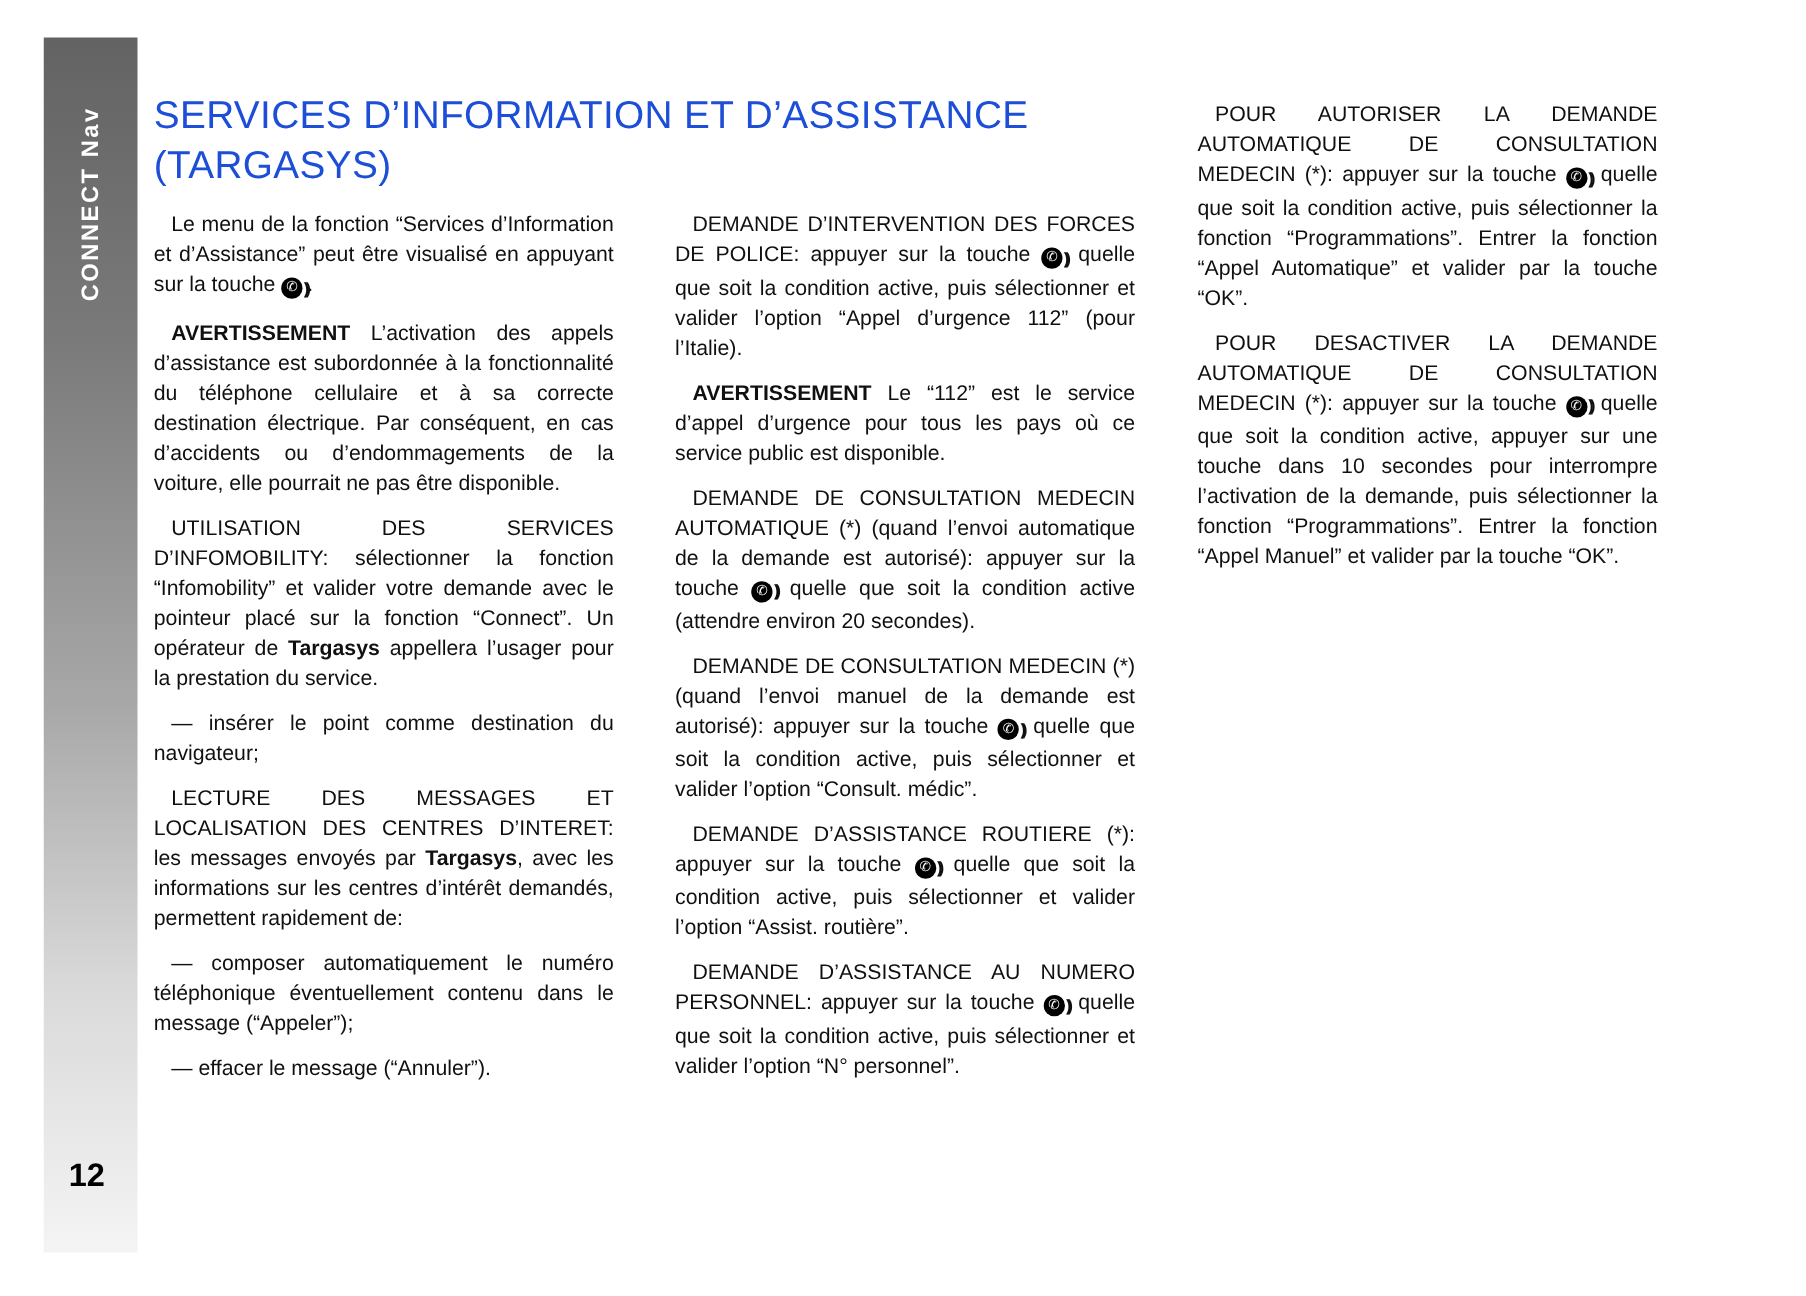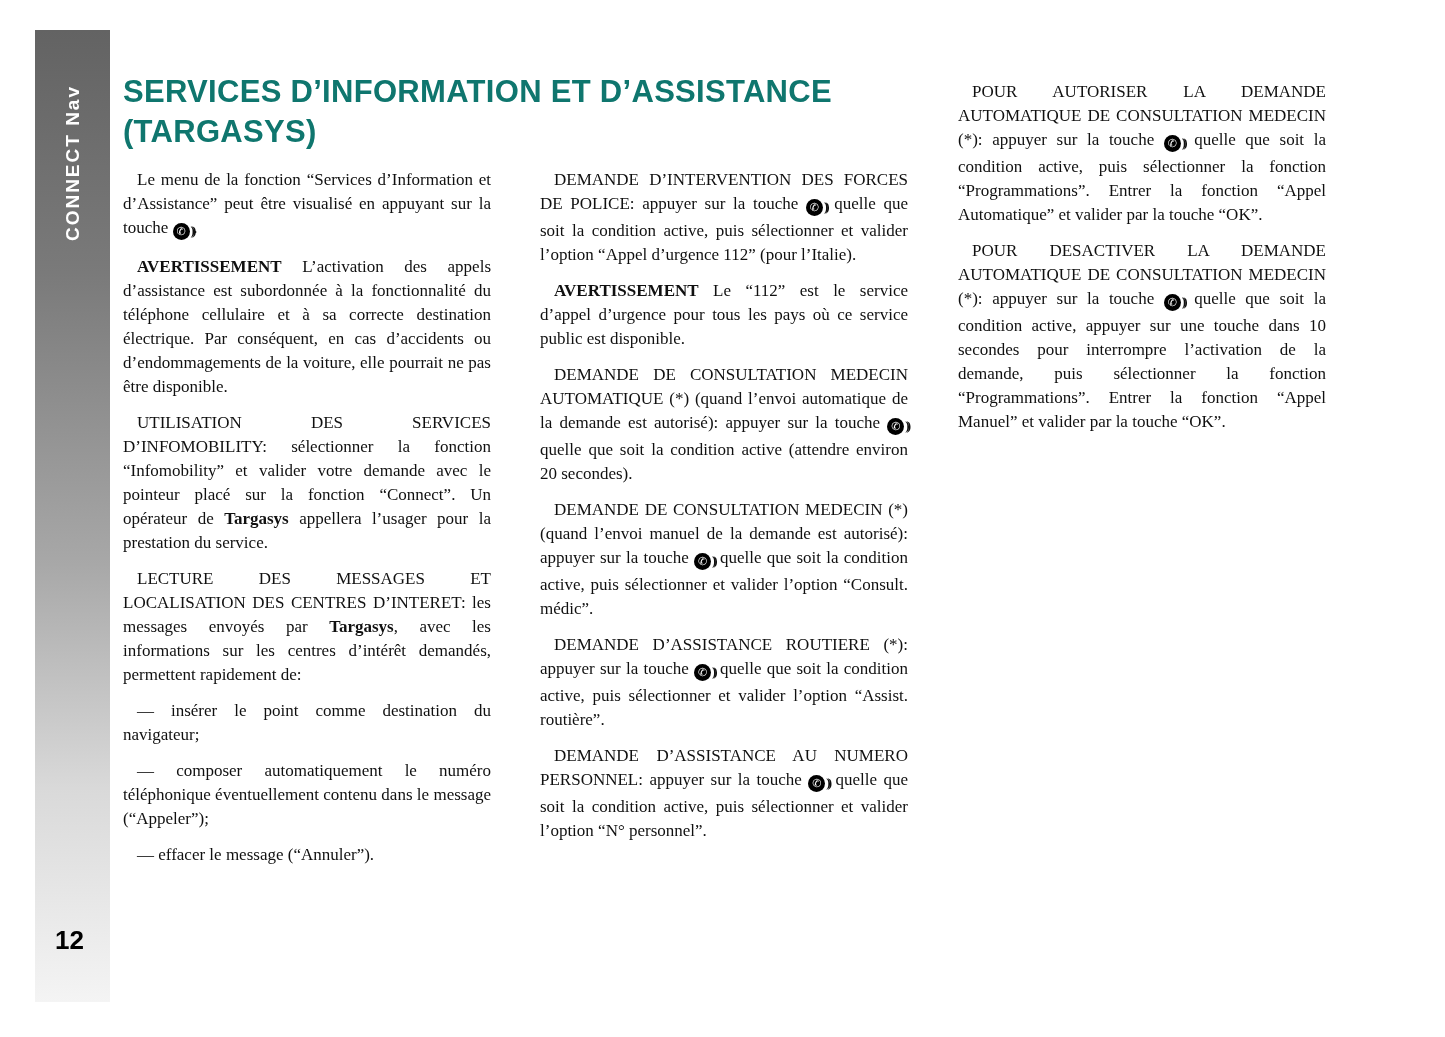--- a/index.html
+++ b/index.html
@@ -45,39 +45,38 @@
     font-size: 26px;
     color: #000000;
   }
   .page-title {
     position: absolute;
     left: 123px;
     top: 72px;
     width: 745px;
     font-size: 31px;
     line-height: 40px;
-    font-weight: bold;
+    font-weight: normal;
     letter-spacing: 0.3px;
-    color: #0f766e;
+    color: #1d4ed8;
   }
   .col {
     position: absolute;
     width: 368px;
     font-size: 17px;
     line-height: 24px;
     text-align: justify;
     color: #101010;
   }
   #col-1 { left: 123px; top: 168px; }
   #col-2 { left: 540px; top: 168px; }
   #col-3 { left: 958px; top: 80px;  }
   .para {
     margin: 0 0 12px 0;
     text-indent: 14px;
-    font-family: Liberation Serif, serif;
   }
   .para strong { font-weight: bold; }
   
   .pbtn {
     display: inline-block;
     white-space: nowrap;
     text-indent: 0;
     vertical-align: -2px;
   }
   .pbtn-circle {
@@ -110,22 +109,22 @@
   </div>
 
   <div class="page-number">12</div>
 
   <h1 class="page-title" style="margin:0;">SERVICES D’INFORMATION ET D’ASSISTANCE (TARGASYS)</h1>
 
   <div class="col" id="col-1">
       <p class="para"><span>Le menu de la fonction “Services d’Information et d’Assistance” peut être visualisé en appuyant sur la touche </span><span class="pbtn"><span class="pbtn-circle">✆</span><span class="pbtn-waves">))</span></span><span>.</span></p>
       <p class="para"><strong>AVERTISSEMENT</strong><span> L’activation des appels d’assistance est subordonnée à la fonctionnalité du téléphone cellulaire et à sa correcte destination électrique. Par conséquent, en cas d’accidents ou d’endommagements de la voiture, elle pourrait ne pas être disponible.</span></p>
       <p class="para"><span>UTILISATION DES SERVICES D’INFOMOBILITY: sélectionner la fonction “Infomobility” et valider votre demande avec le pointeur placé sur la fonction “Connect”. Un opérateur de </span><strong>Targasys</strong><span> appellera l’usager pour la prestation du service.</span></p>
+      <p class="para"><span>— insérer le point comme destination du navigateur;</span></p>
       <p class="para"><span>LECTURE DES MESSAGES ET LOCALISATION DES CENTRES D’INTERET: les messages envoyés par </span><strong>Targasys</strong><span>, avec les informations sur les centres d’intérêt demandés, permettent rapidement de:</span></p>
-      <p class="para"><span>— insérer le point comme destination du navigateur;</span></p>
       <p class="para"><span>— composer automatiquement le numéro téléphonique éventuellement contenu dans le message (“Appeler”);</span></p>
       <p class="para"><span>— effacer le message (“Annuler”).</span></p>
     </div>
   <div class="col" id="col-2">
       <p class="para"><span>DEMANDE D’INTERVENTION DES FORCES DE POLICE: appuyer sur la touche </span><span class="pbtn"><span class="pbtn-circle">✆</span><span class="pbtn-waves">))</span></span><span> quelle que soit la condition active, puis sélectionner et valider l’option “Appel d’urgence 112” (pour l’Italie).</span></p>
       <p class="para"><strong>AVERTISSEMENT</strong><span> Le “112” est le service d’appel d’urgence pour tous les pays où ce service public est disponible.</span></p>
       <p class="para"><span>DEMANDE DE CONSULTATION MEDECIN AUTOMATIQUE (*) (quand l’envoi automatique de la demande est autorisé): appuyer sur la touche </span><span class="pbtn"><span class="pbtn-circle">✆</span><span class="pbtn-waves">))</span></span><span> quelle que soit la condition active (attendre environ 20 secondes).</span></p>
       <p class="para"><span>DEMANDE DE CONSULTATION MEDECIN (*) (quand l’envoi manuel de la demande est autorisé): appuyer sur la touche </span><span class="pbtn"><span class="pbtn-circle">✆</span><span class="pbtn-waves">))</span></span><span> quelle que soit la condition active, puis sélectionner et valider l’option “Consult. médic”.</span></p>
       <p class="para"><span>DEMANDE D’ASSISTANCE ROUTIERE (*): appuyer sur la touche </span><span class="pbtn"><span class="pbtn-circle">✆</span><span class="pbtn-waves">))</span></span><span> quelle que soit la condition active, puis sélectionner et valider l’option “Assist. routière”.</span></p>
       <p class="para"><span>DEMANDE D’ASSISTANCE AU NUMERO PERSONNEL: appuyer sur la touche </span><span class="pbtn"><span class="pbtn-circle">✆</span><span class="pbtn-waves">))</span></span><span> quelle que soit la condition active, puis sélectionner et valider l’option “N° personnel”.</span></p>

